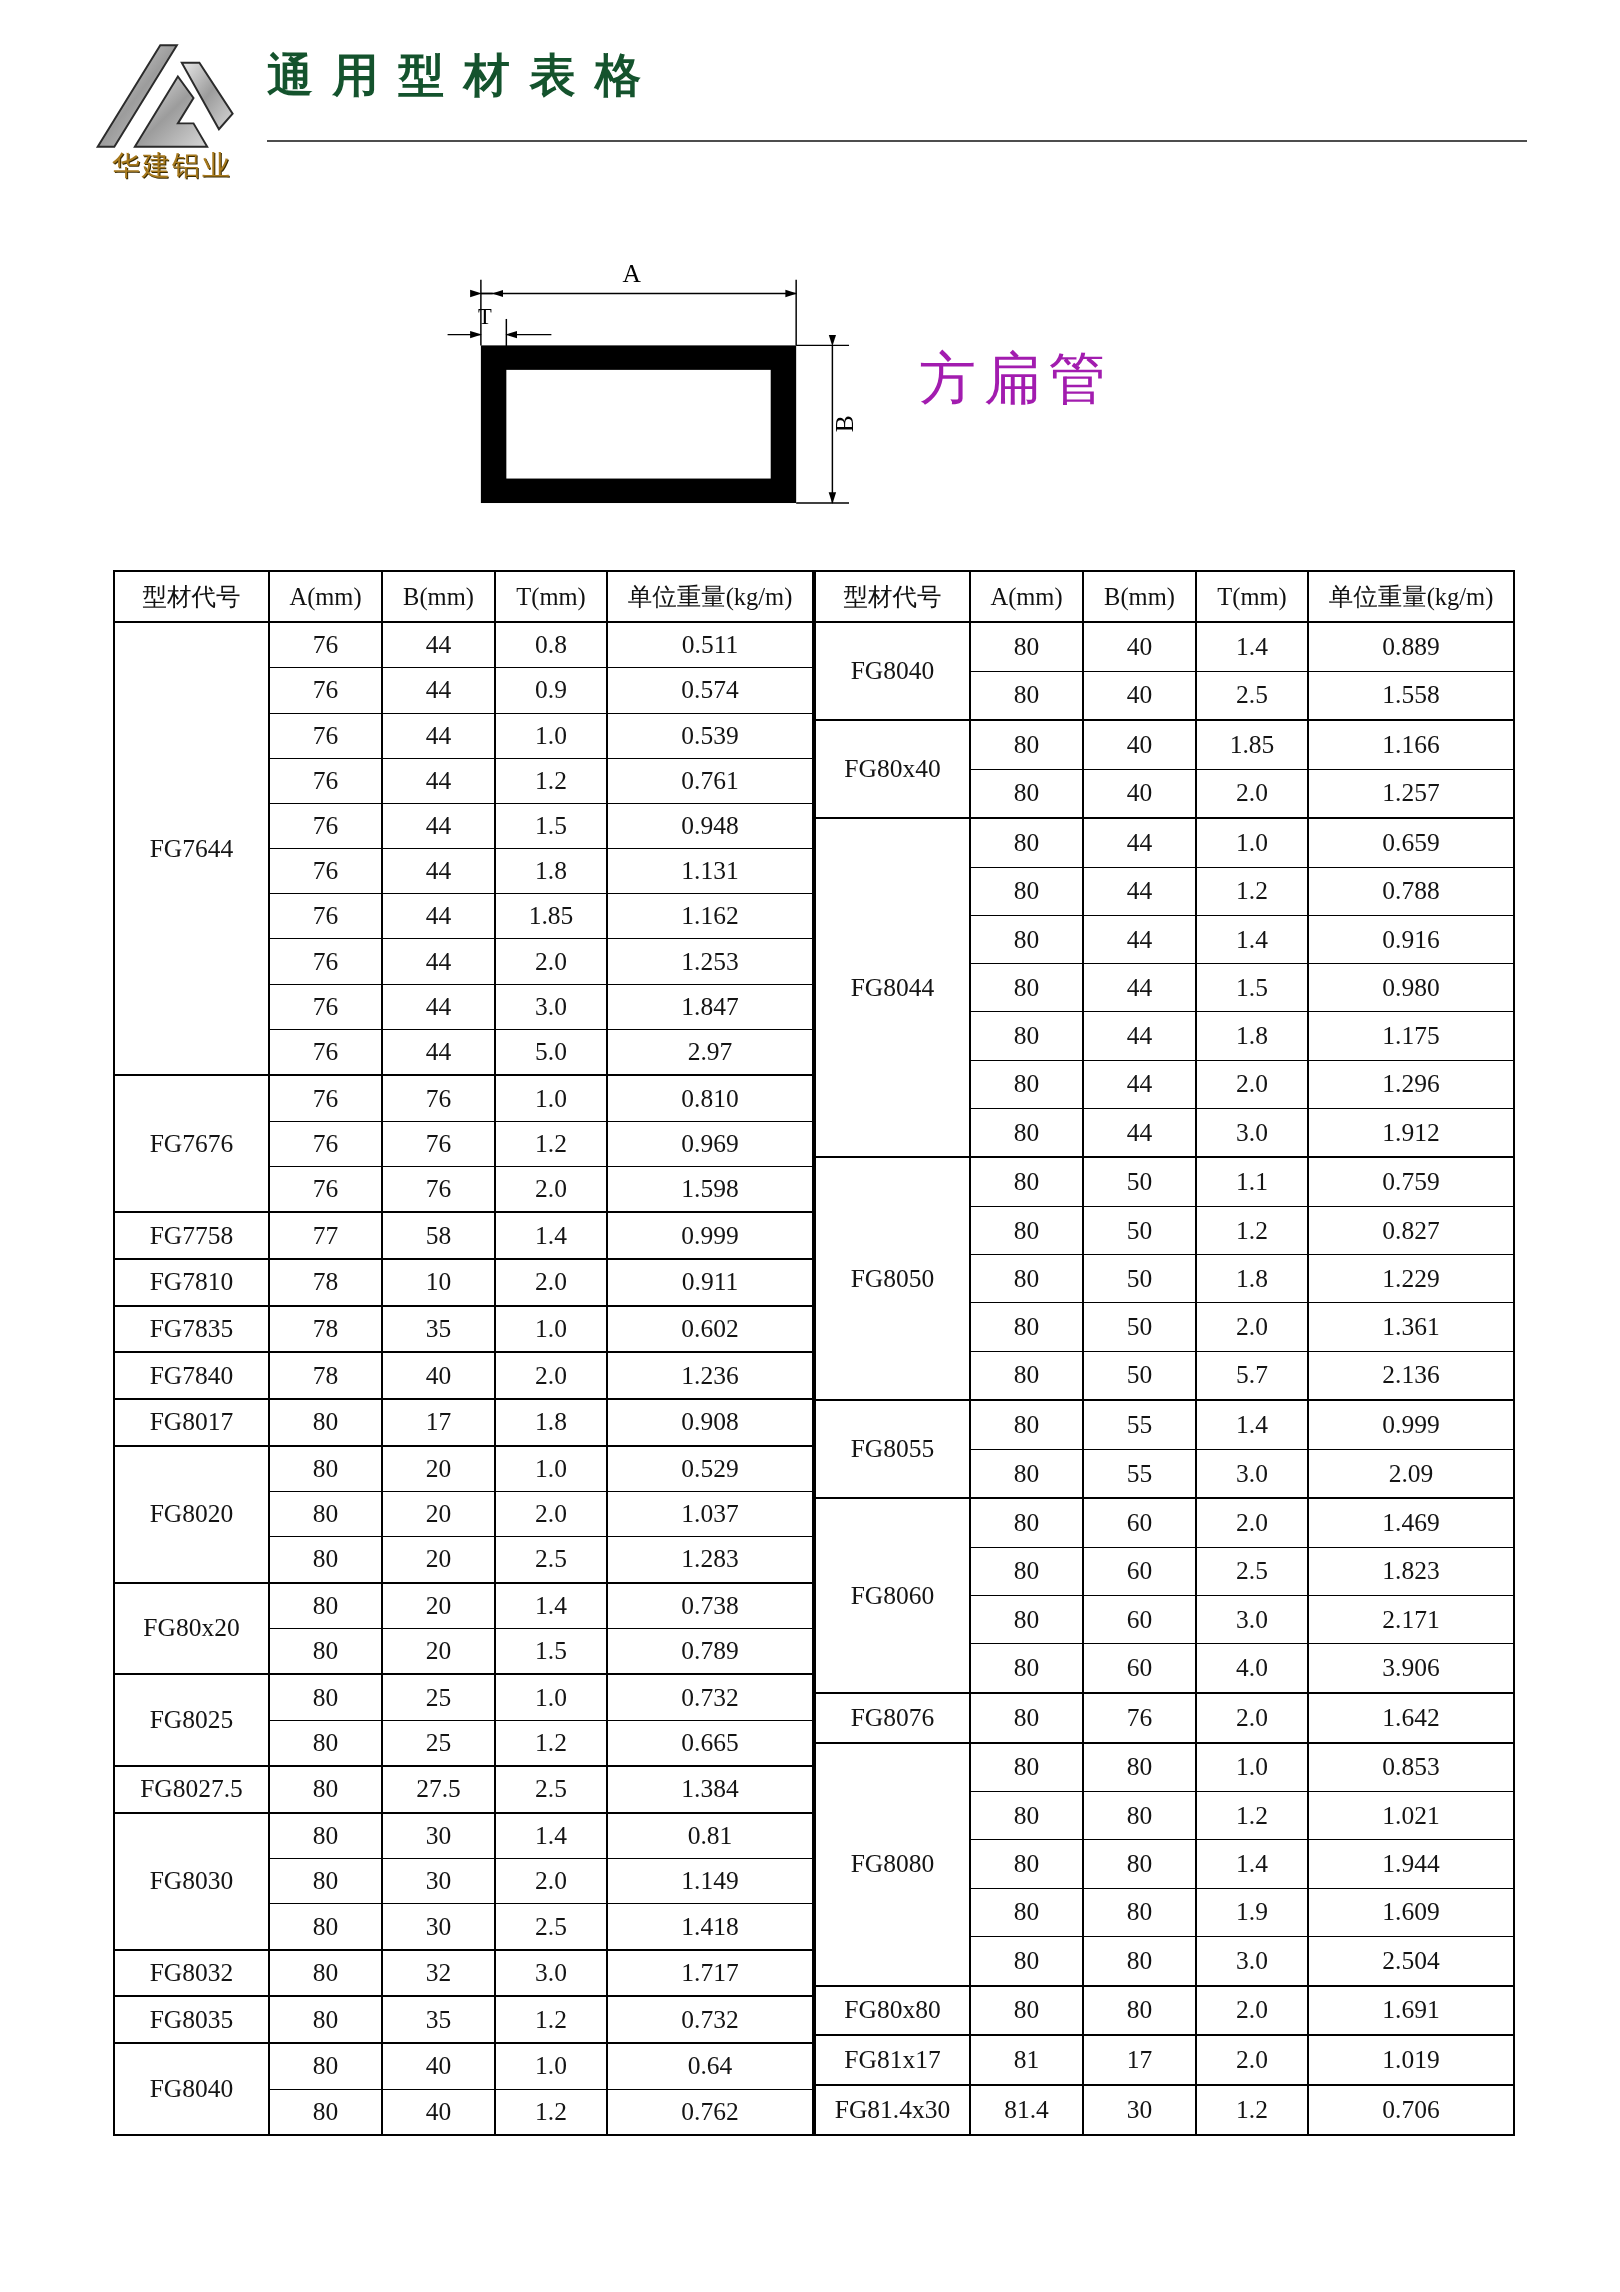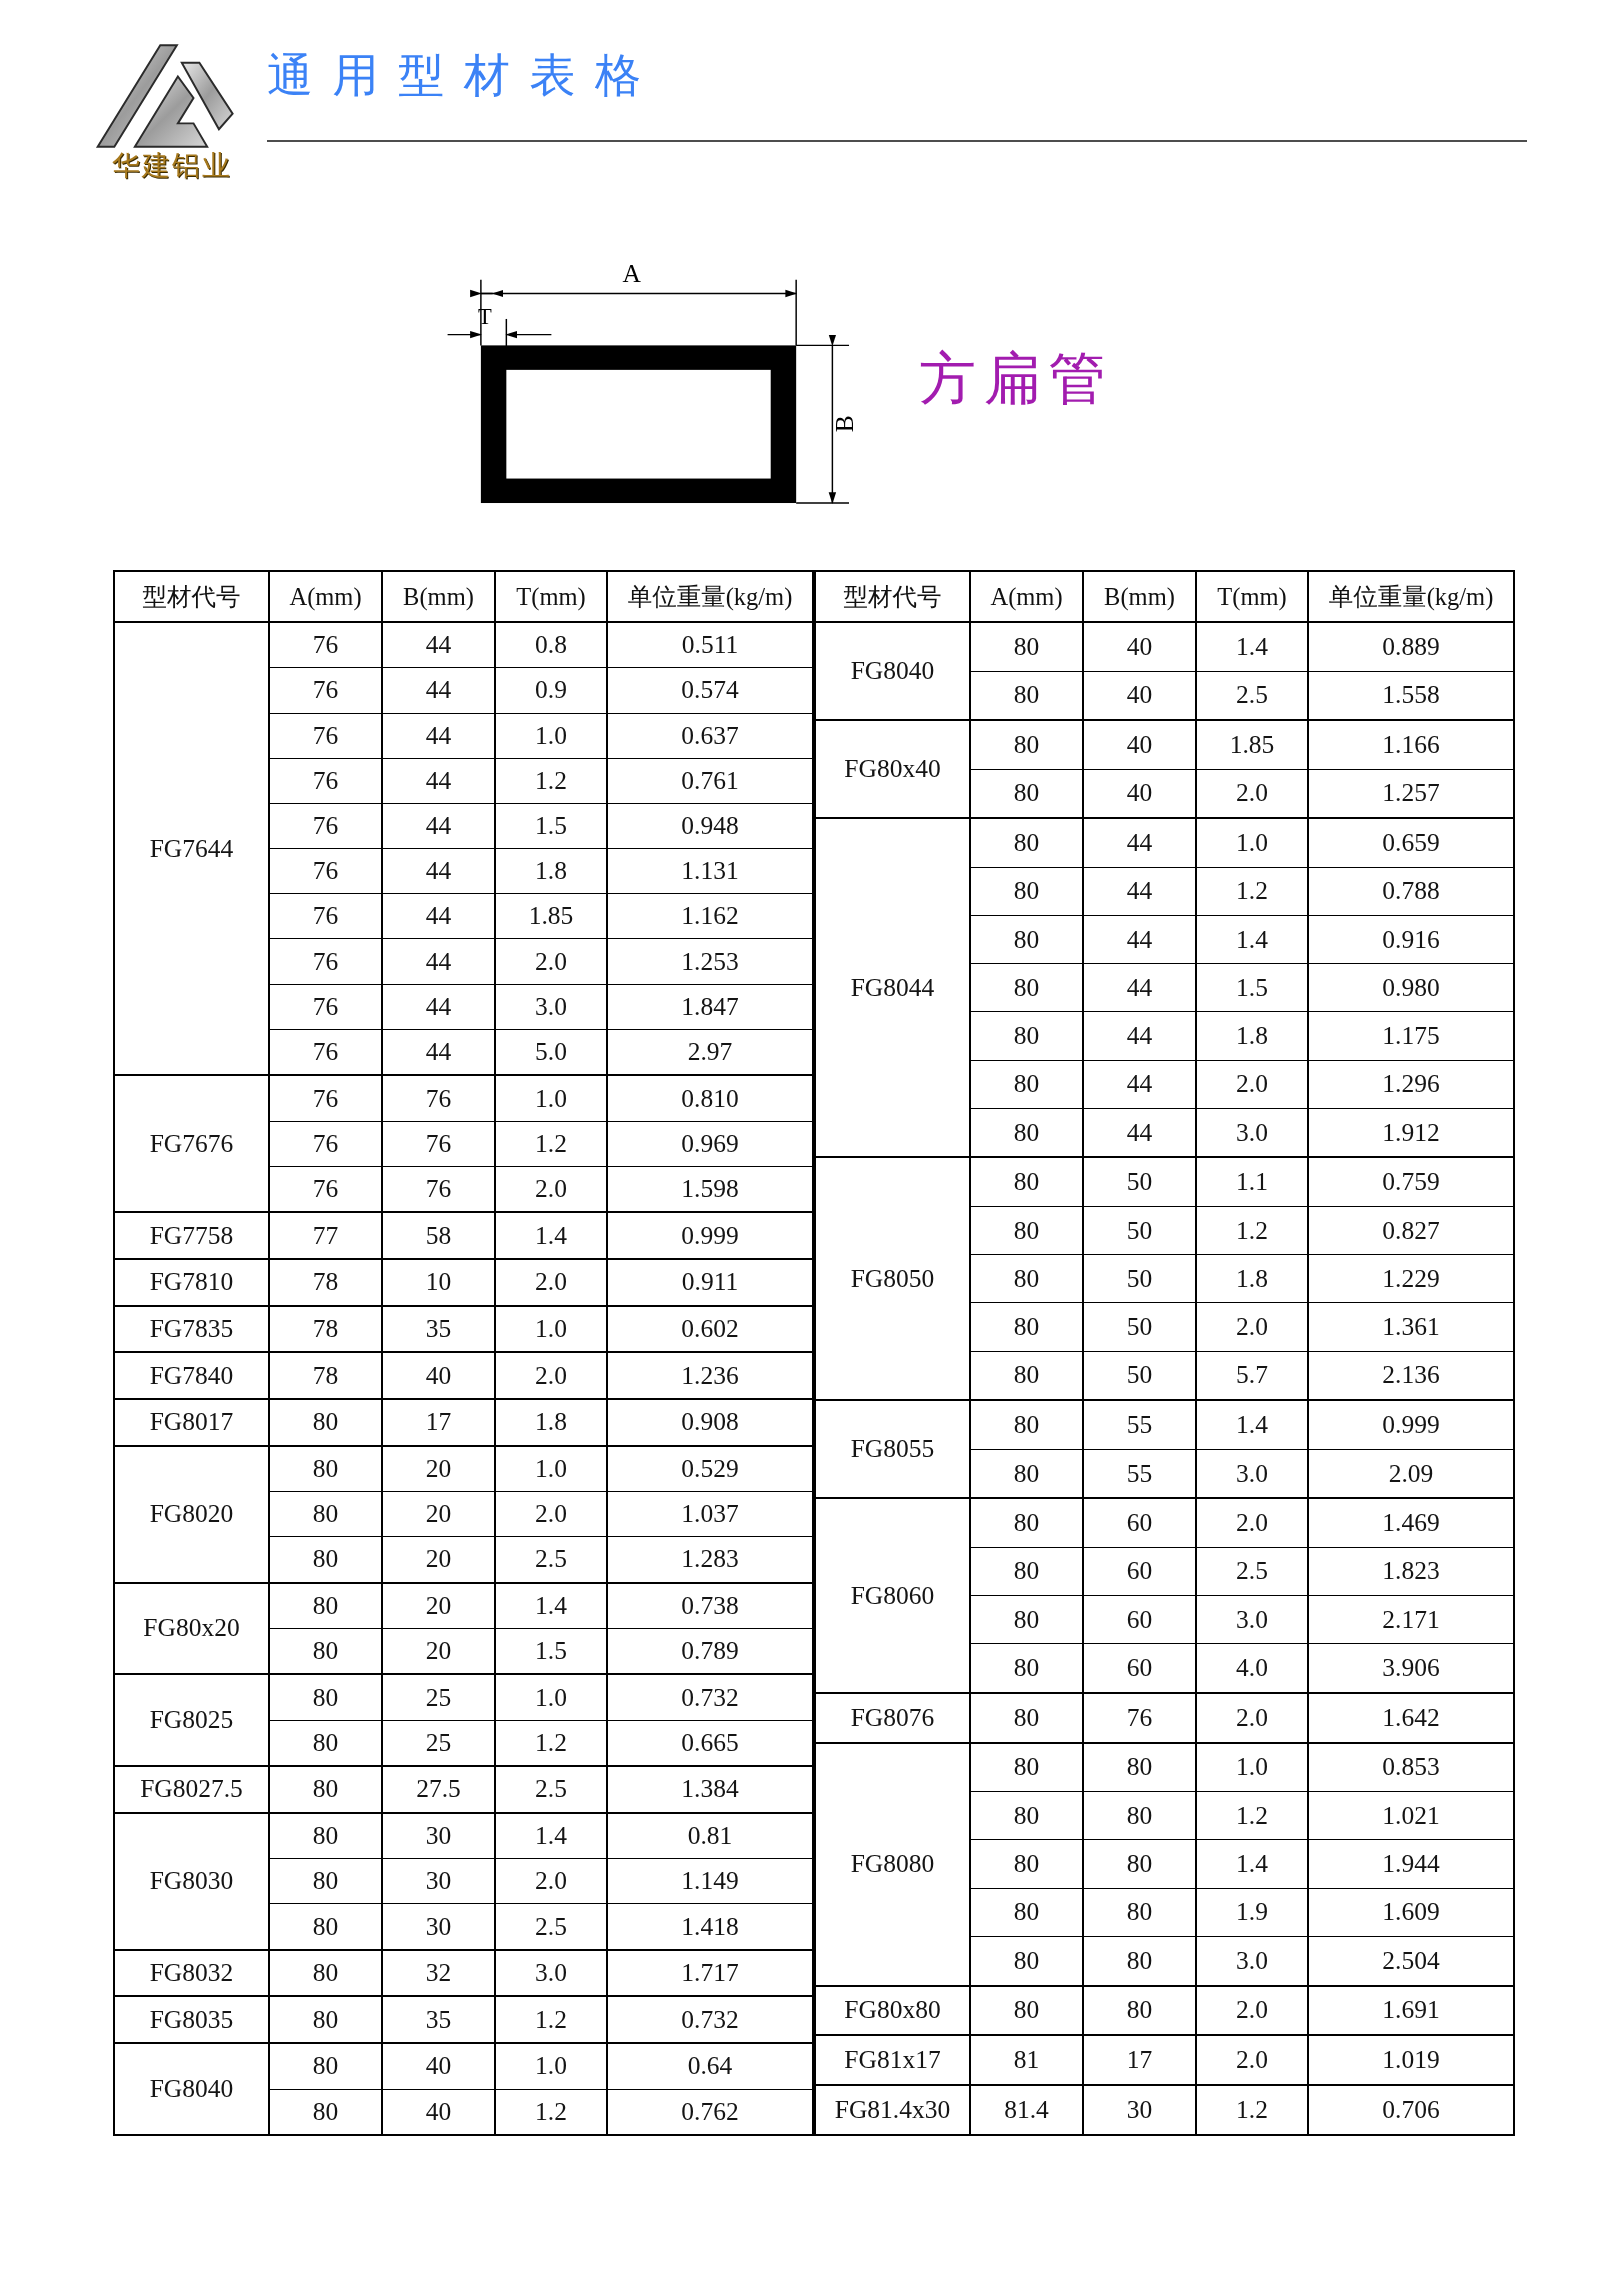--- a/index.html
+++ b/index.html
@@ -12,22 +12,22 @@
 
   
   .logo-mark{left:84px;top:41px;width:176px;height:110px;}
   .logo-text{
     left:82px;top:147px;width:180px;text-align:center;
     font-size:28px;font-weight:normal;letter-spacing:2px;
     color:#a87a1e;text-shadow:1px 1px 0 #3a2a00;
     font-family:"Liberation Serif","DejaVu Serif",serif;
   }
   .page-title{
-    left:267px;top:45px;font-size:46px;font-weight:normal;letter-spacing:19.6px;
-    color:#3b82f6;white-space:nowrap;
+    left:267px;top:45px;font-size:46px;font-weight:bold;letter-spacing:19.6px;
+    color:#14532d;white-space:nowrap;
   }
   .title-rule{left:267px;top:140px;width:1260px;height:2px;background:#4d4d4d;}
 
   
   .diagram-svg{left:412px;top:223px;width:549px;height:328px;}
   .product-name{
     left:919px;top:341px;font-size:57px;letter-spacing:7.8px;color:#a21caf;
     white-space:nowrap;
   }
 
@@ -132,21 +132,21 @@
         <tr>
           <td>76</td>
           <td>44</td>
           <td>0.9</td>
           <td>0.574</td>
         </tr>
         <tr>
           <td>76</td>
           <td>44</td>
           <td>1.0</td>
-          <td>0.637</td>
+          <td>0.539</td>
         </tr>
         <tr>
           <td>76</td>
           <td>44</td>
           <td>1.2</td>
           <td>0.761</td>
         </tr>
         <tr>
           <td>76</td>
           <td>44</td>

